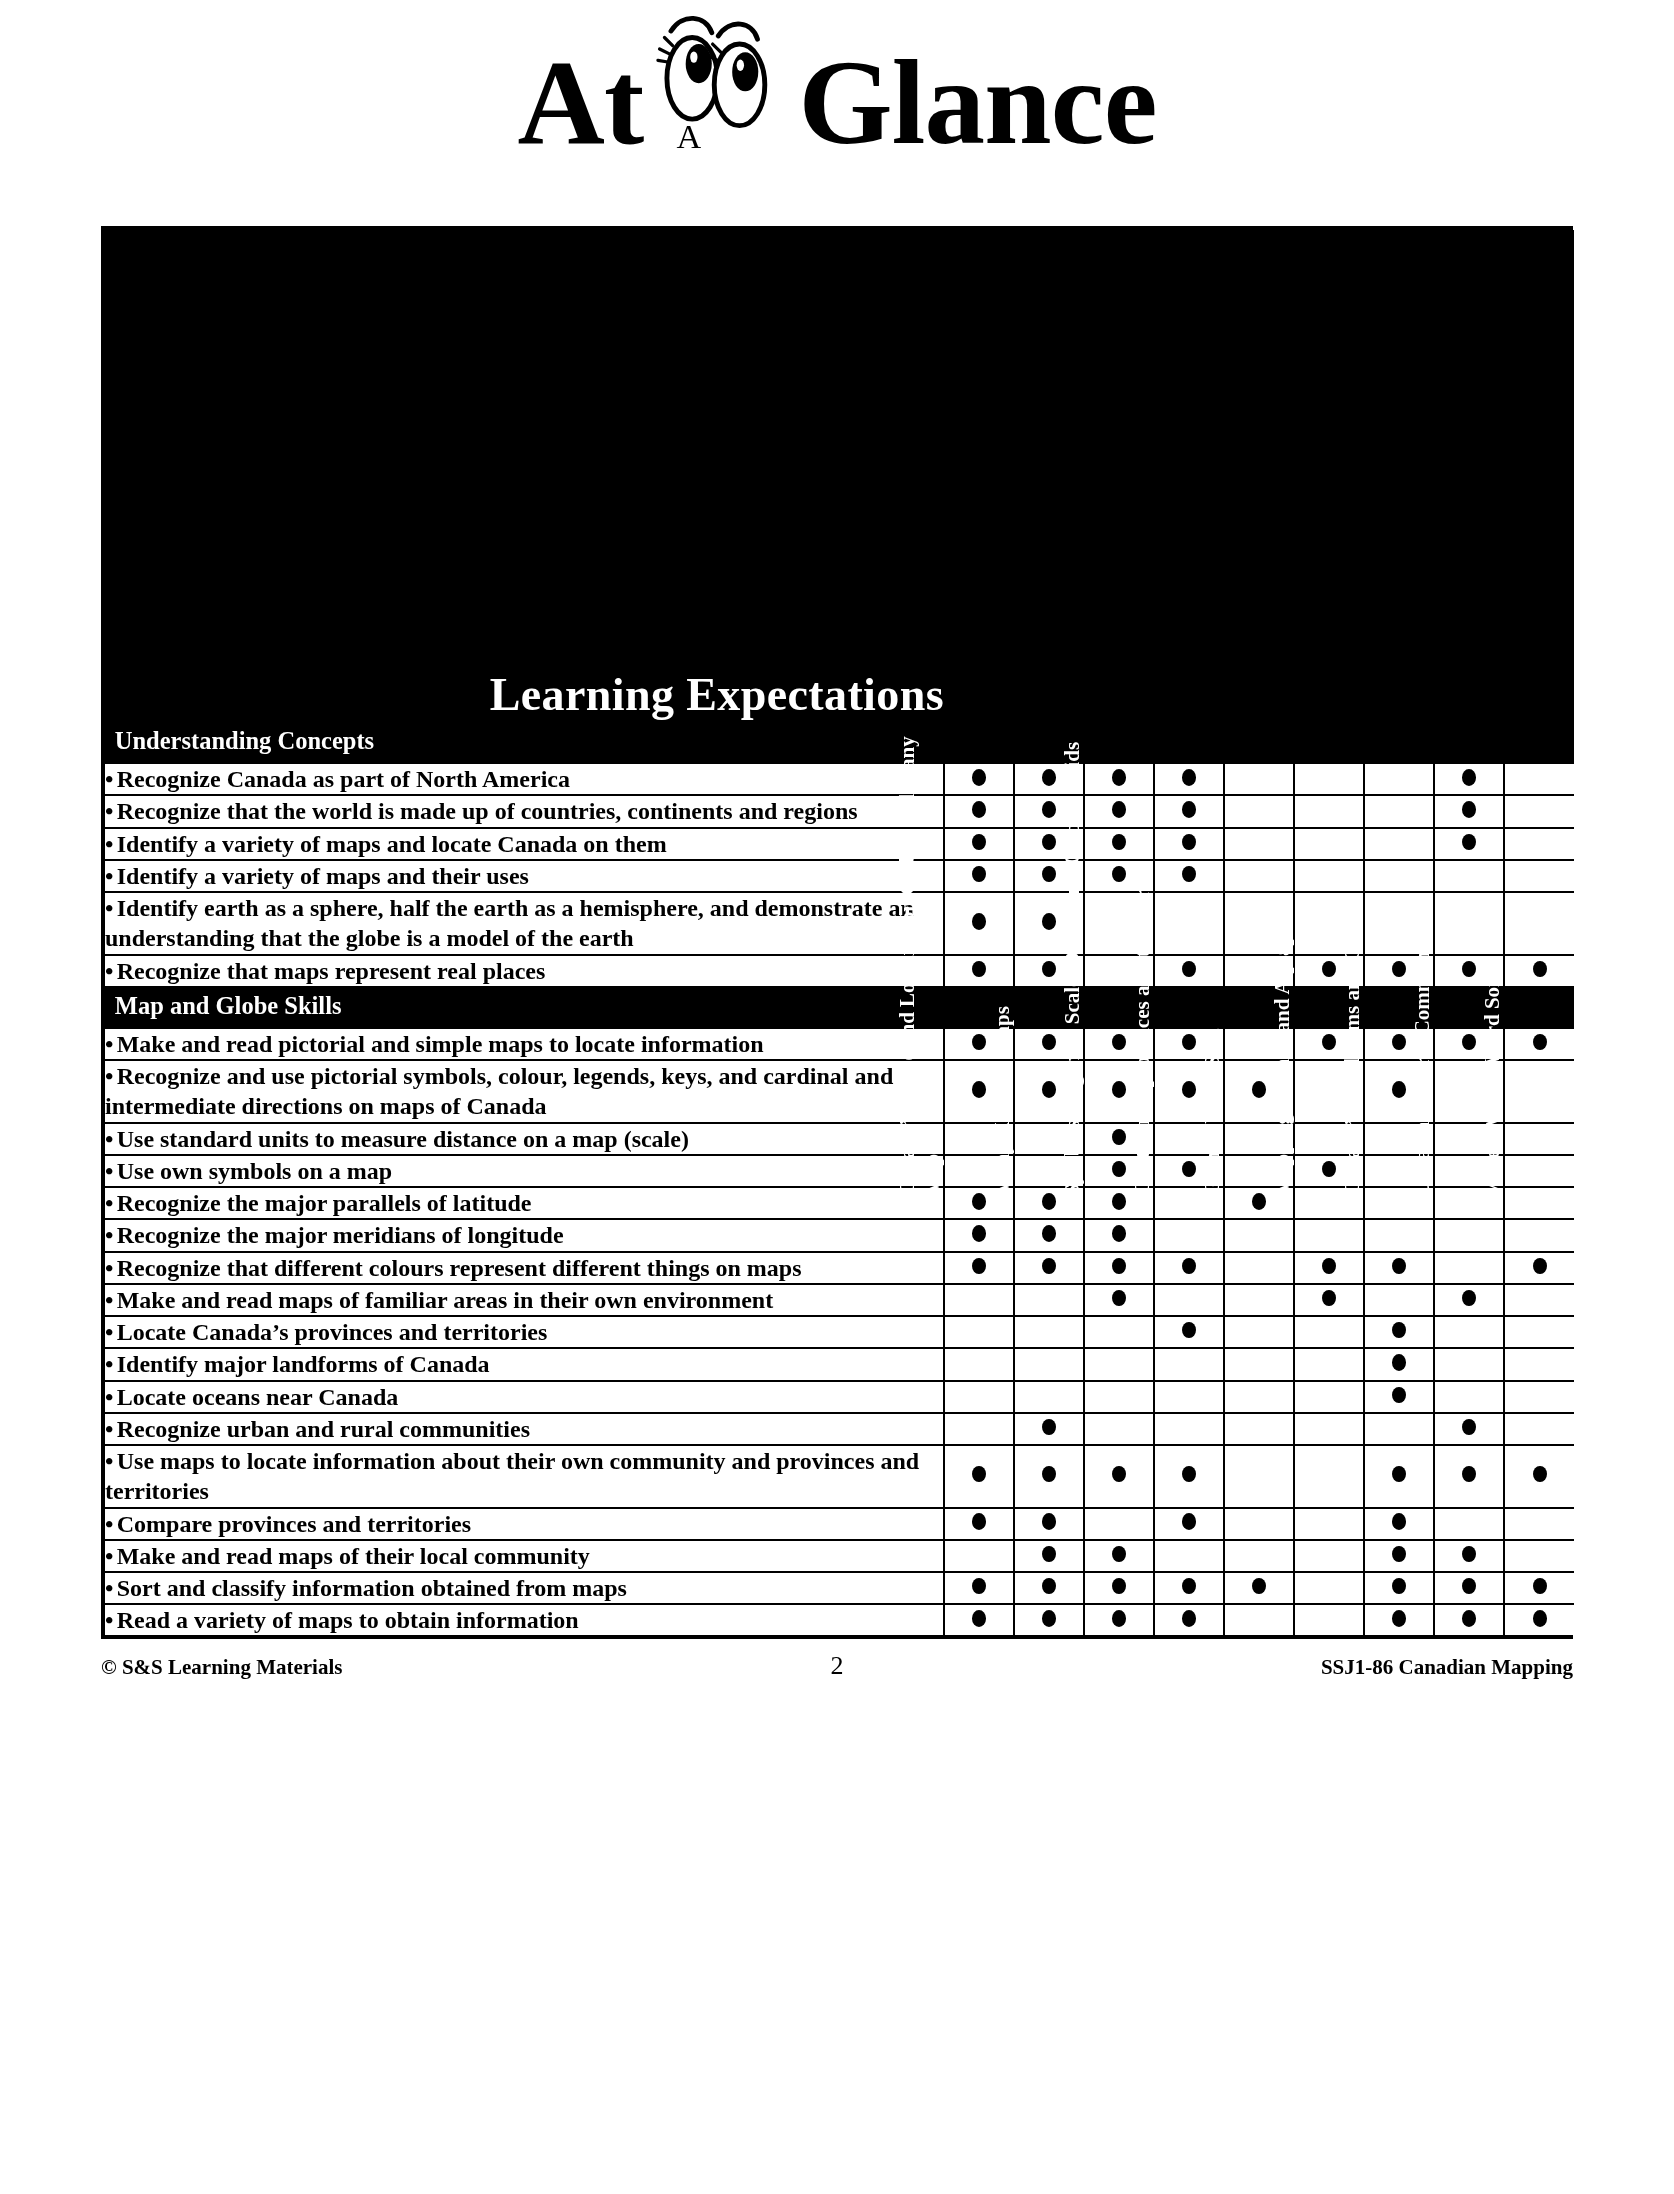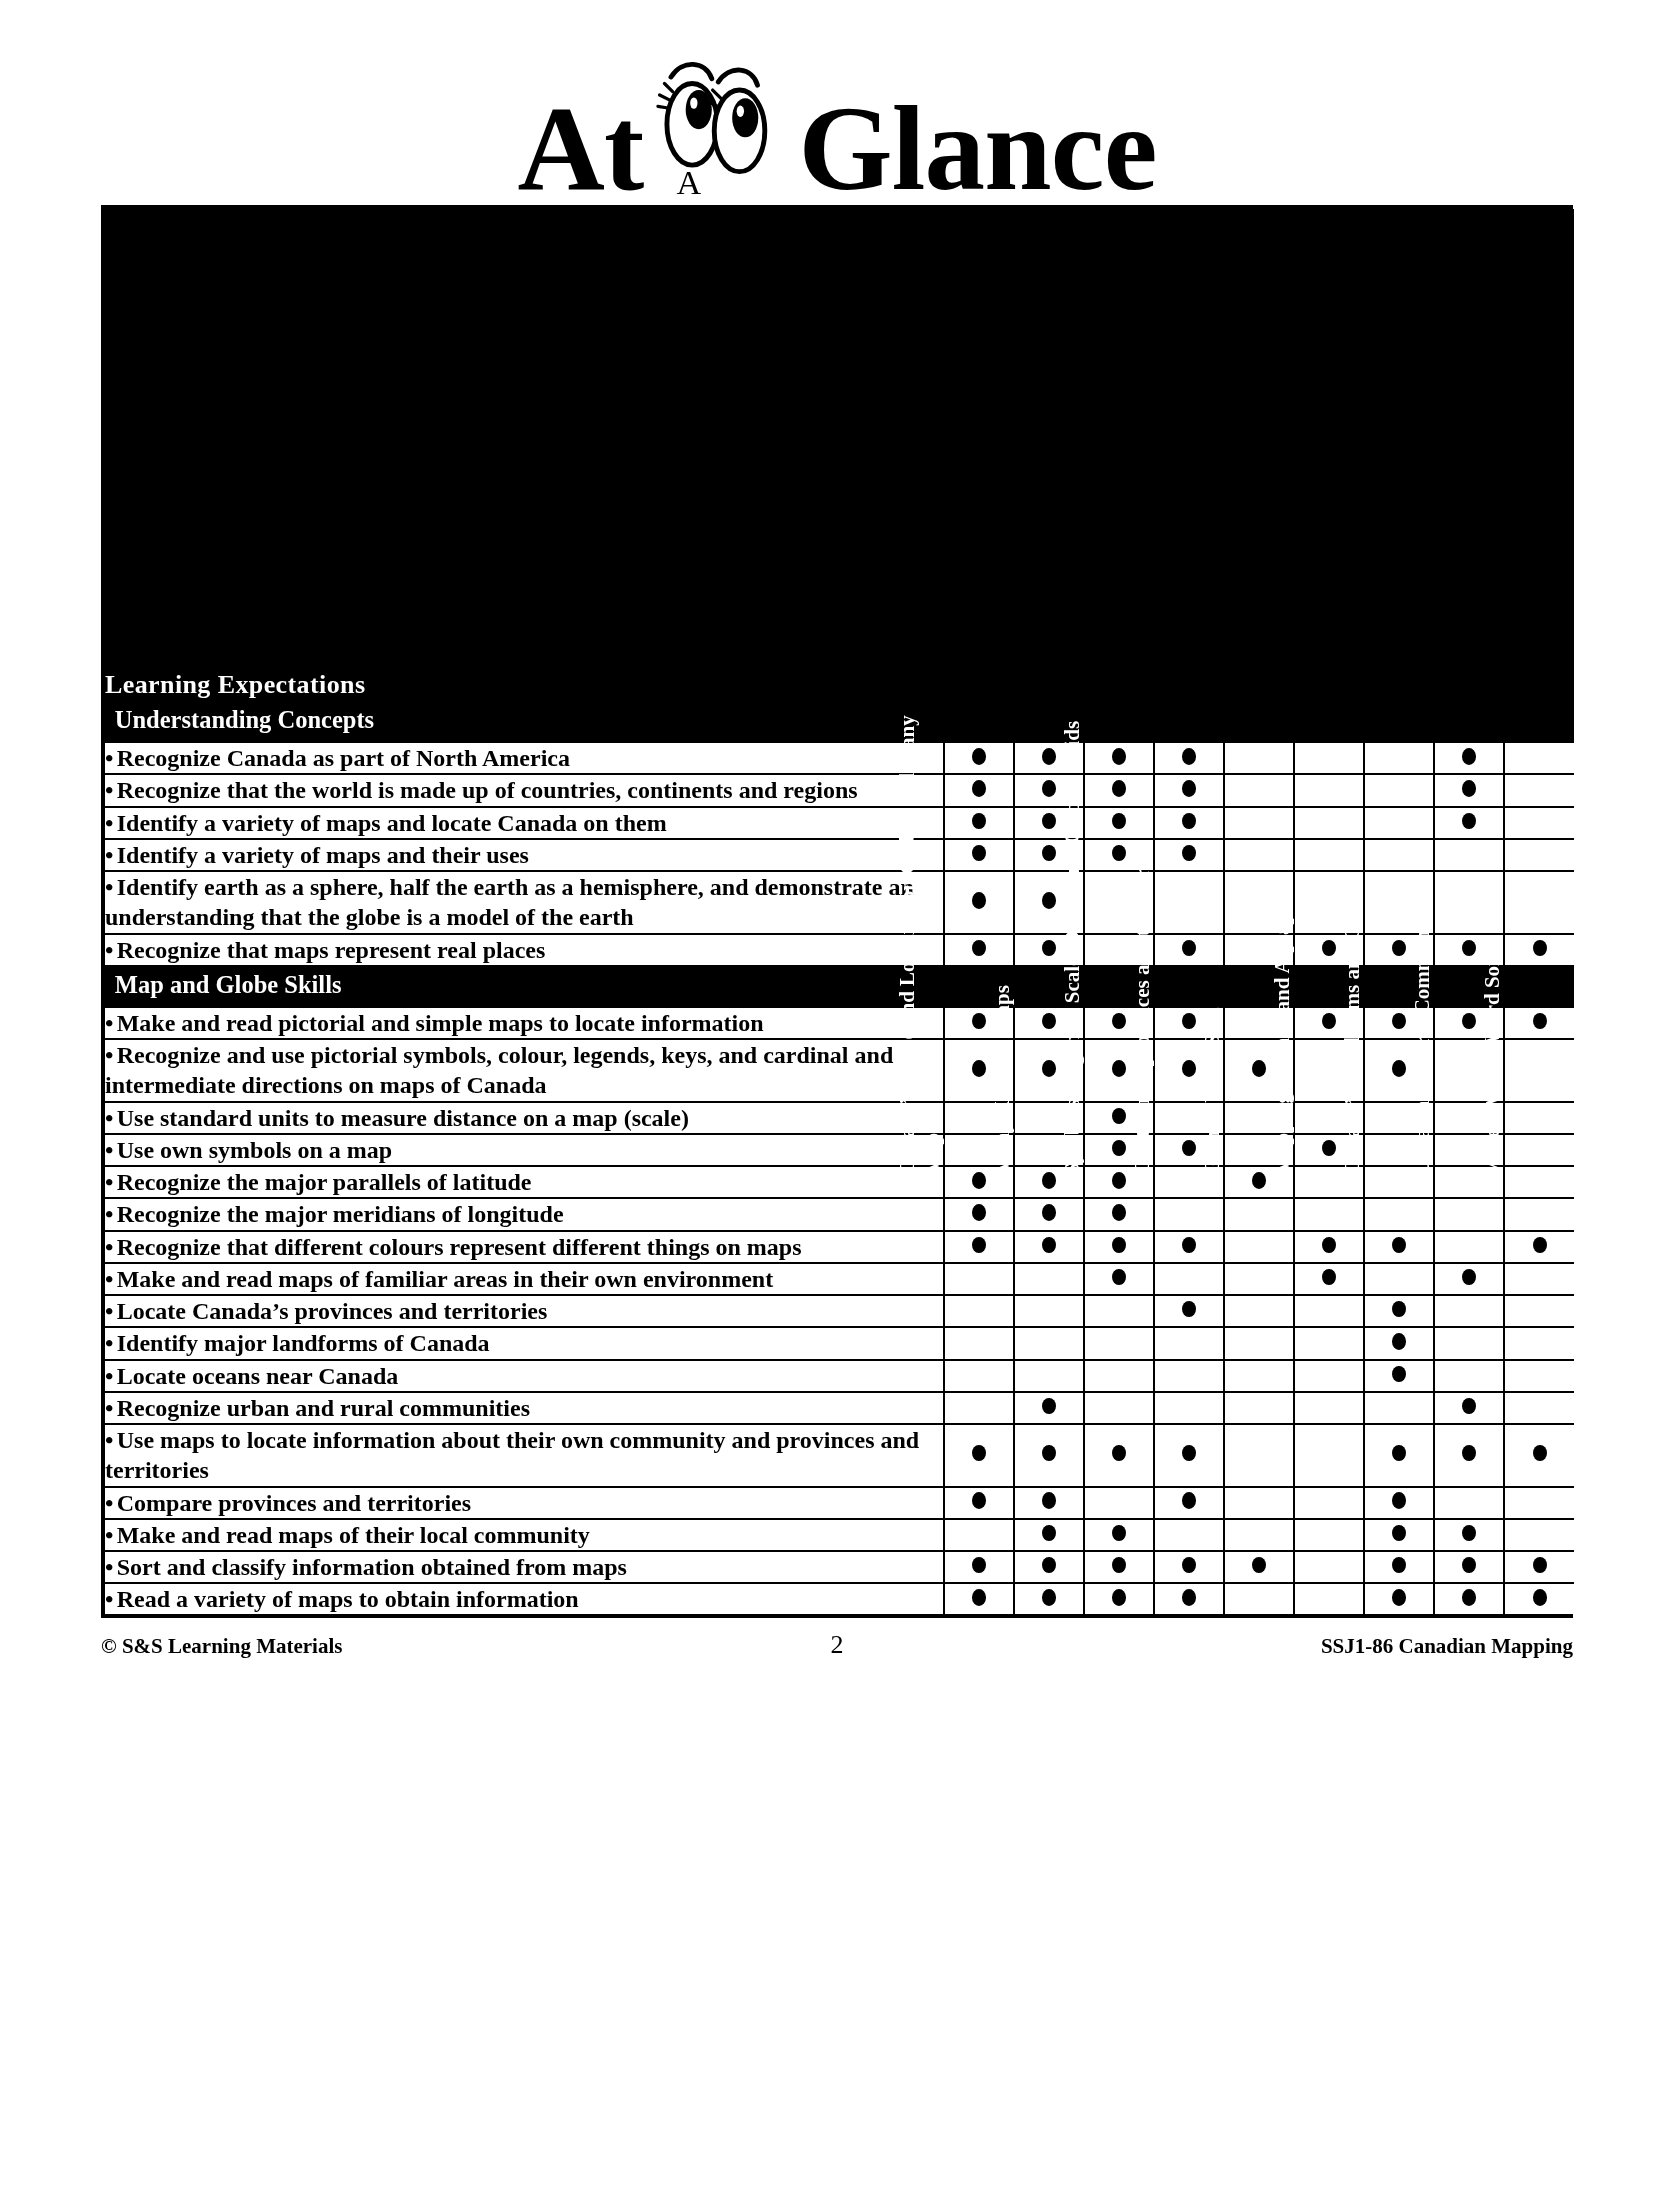--- a/index.html
+++ b/index.html
@@ -8,22 +8,22 @@
     background:#ffffff;
     font-family:"Liberation Serif", serif;
     color:#000;
     -webkit-font-smoothing:none;
   }
   .page{position:relative;width:1674px;height:2194px;box-sizing:border-box;}
 
   
   .masthead{
     height:204px;
-    display:flex;align-items:flex-end;justify-content:center;
-    padding-bottom:1px;
+    display:flex;align-items:flex-start;justify-content:center;
+    padding-bottom:22px;
   }
   .logo{display:flex;align-items:flex-end;position:relative;}
   .logo-word{
     font-family:"Liberation Serif", serif;
     font-weight:bold;
     font-size:121px;
     line-height:0.92;
     letter-spacing:-0.8px;
   }
   .logo-eyes{
@@ -47,24 +47,24 @@
   
   .hdr-row td{
     background:#000;
     border:0;
     padding:0;
     vertical-align:bottom;
   }
   .hdr-main{
     height:491px;
     color:#fff;
-    text-align:left;
+    text-align:right;
     vertical-align:middle;
     font-weight:bold;
-    font-size:26px;
+    font-size:46px;
     letter-spacing:0.4px;
   }
   .vcell{
     position:relative;
     height:491px;
     background:#000;
     border-left:3.3px solid #fff;
     padding:0;
   }
   .vwrap{

